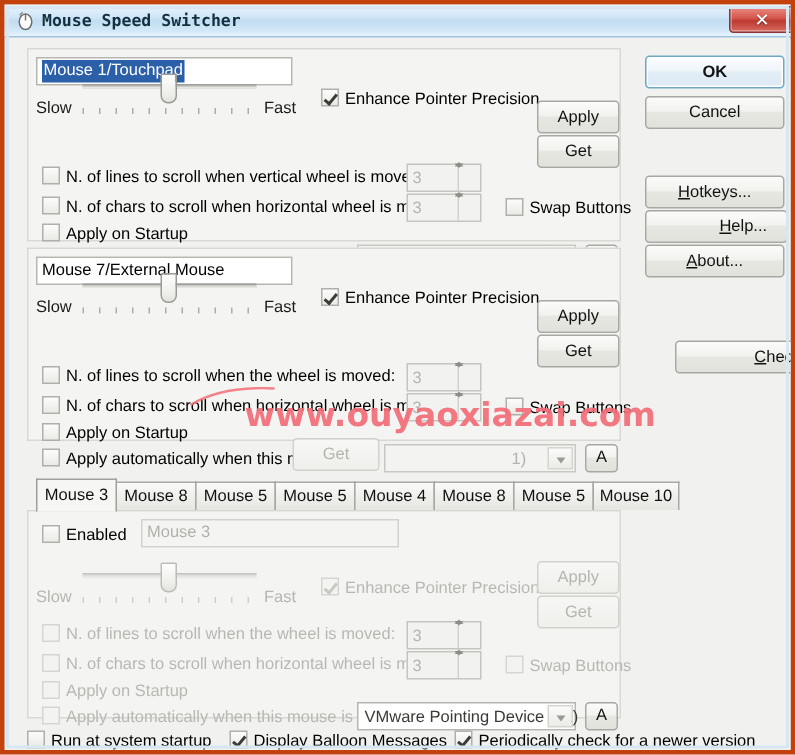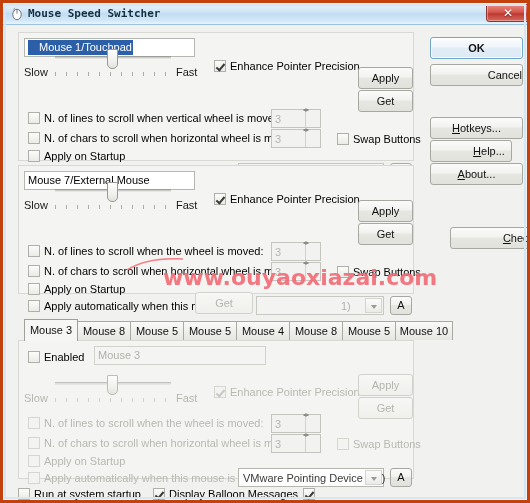--- a/index.html
+++ b/index.html
@@ -113,21 +113,21 @@
     color: #000;
     padding: 0 3px;
     line-height: 17px;
     height: 19px;
     white-space: nowrap;
     overflow: hidden;
   }
   .textbox.sel-text .selhl {
     background: #2b5fa8;
     color: #ffffff;
-    padding: 1px 1px 2px 11px;
+    padding: 1px 1px 2px 1px;
   }
   .textbox.ghost {
     color: #b1b1ac;
     background: #f4f4f2;
     border-color: #d3d3ce;
   }
 
   
   .spin {
     position: absolute;
@@ -617,33 +617,33 @@
 
     <div class="groupbox" style="left:5px; top:457px; width:512px; height:18px; border:none; background:transparent;"></div>
 
     <div class="cb" style="left:12px; top:461px;">
       <span class="box"></span><span class="lbl">Run at system startup</span>
     </div>
     <div class="cb checked" style="left:147px; top:461px;">
       <span class="box"></span><span class="lbl">Display Balloon Messages</span>
     </div>
     <div class="cb checked" style="left:297px; top:461px;">
-      <span class="box"></span>
+      <span class="box"></span><span class="lbl">Periodically check for a newer version</span>
     </div>
 
     <div class="btn default" style="left:424px; top:11px; width:93px; height:22px; line-height:20px;">
       <span>OK</span>
     </div>
-    <div class="btn" style="left:424px; top:38px; width:93px; height:22px; line-height:20px;text-align:right;">
+    <div class="btn" style="left:424px; top:38px; width:93px; height:22px; line-height:20px;">
       <span>Cancel</span>
     </div>
     <div class="btn" style="left:424px; top:91px; width:93px; height:22px; line-height:20px;">
       <span><u>H</u>otkeys...</span>
     </div>
-    <div class="btn" style="left:424px; top:114px; width:82px; height:22px; line-height:20px;padding-left:36px;">
+    <div class="btn" style="left:424px; top:114px; width:95px; height:22px; line-height:20px;padding-left:36px;">
       <span><u>H</u>elp...</span>
     </div>
     <div class="btn" style="left:424px; top:137px; width:93px; height:22px; line-height:20px;">
       <span><u>A</u>bout...</span>
     </div>
     <div class="btn" style="left:444px; top:201px; width:93px; height:22px; line-height:20px;padding-left:44px;">
       <span><u>C</u>heck Updates...</span>
     </div>
 
   </div>

